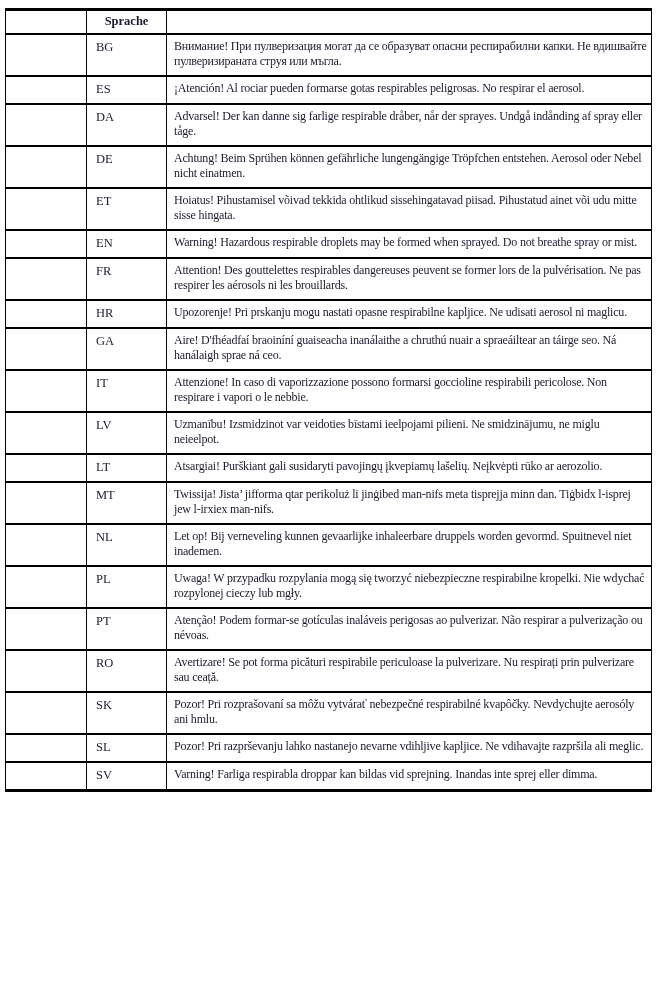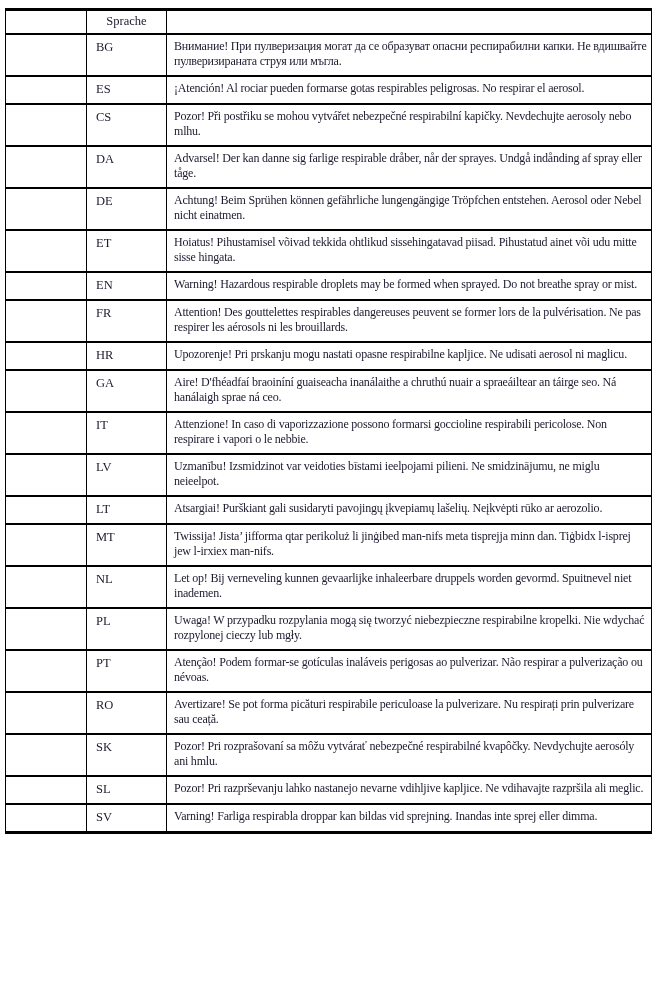--- a/index.html
+++ b/index.html
@@ -36,20 +36,21 @@
     box-sizing: border-box;
   }
   td.spacer-cell {
     padding: 0;
   }
   td.header-cell {
     text-align: center;
     font-size: 12.5px;
     padding: 3px 2px 4px 2px;
     line-height: 15px;
+    font-weight: bold;
   }
   td.code-cell {
     font-size: 12.5px;
     padding: 5px 4px 6px 9px;
     line-height: 15px;
     margin-left: 17px;
   }
   td.text-cell {
     font-size: 12px;
     letter-spacing: -0.2px;
@@ -77,25 +78,20 @@
     <tbody>
         <tr>
           <td class="spacer-cell"></td>
           <td class="code-cell">BG</td>
           <td class="text-cell">Внимание! При пулверизация могат да се образуват опасни респирабилни капки. Не вдишвайте пулверизираната струя или мъгла.</td>
         </tr>
         <tr>
           <td class="spacer-cell"></td>
           <td class="code-cell">ES</td>
           <td class="text-cell">¡Atención! Al rociar pueden formarse gotas respirables peligrosas. No respirar el aerosol.</td>
-        </tr>
-        <tr>
-          <td class="spacer-cell"></td>
-          <td class="code-cell">CS</td>
-          <td class="text-cell">Pozor! Při postřiku se mohou vytvářet nebezpečné respirabilní kapičky. Nevdechujte aerosoly nebo mlhu.</td>
         </tr>
         <tr>
           <td class="spacer-cell"></td>
           <td class="code-cell">DA</td>
           <td class="text-cell">Advarsel! Der kan danne sig farlige respirable dråber, når der sprayes. Undgå indånding af spray eller tåge.</td>
         </tr>
         <tr>
           <td class="spacer-cell"></td>
           <td class="code-cell">DE</td>
           <td class="text-cell">Achtung! Beim Sprühen können gefährliche lungengängige Tröpfchen entstehen. Aerosol oder Nebel nicht einatmen.</td>

